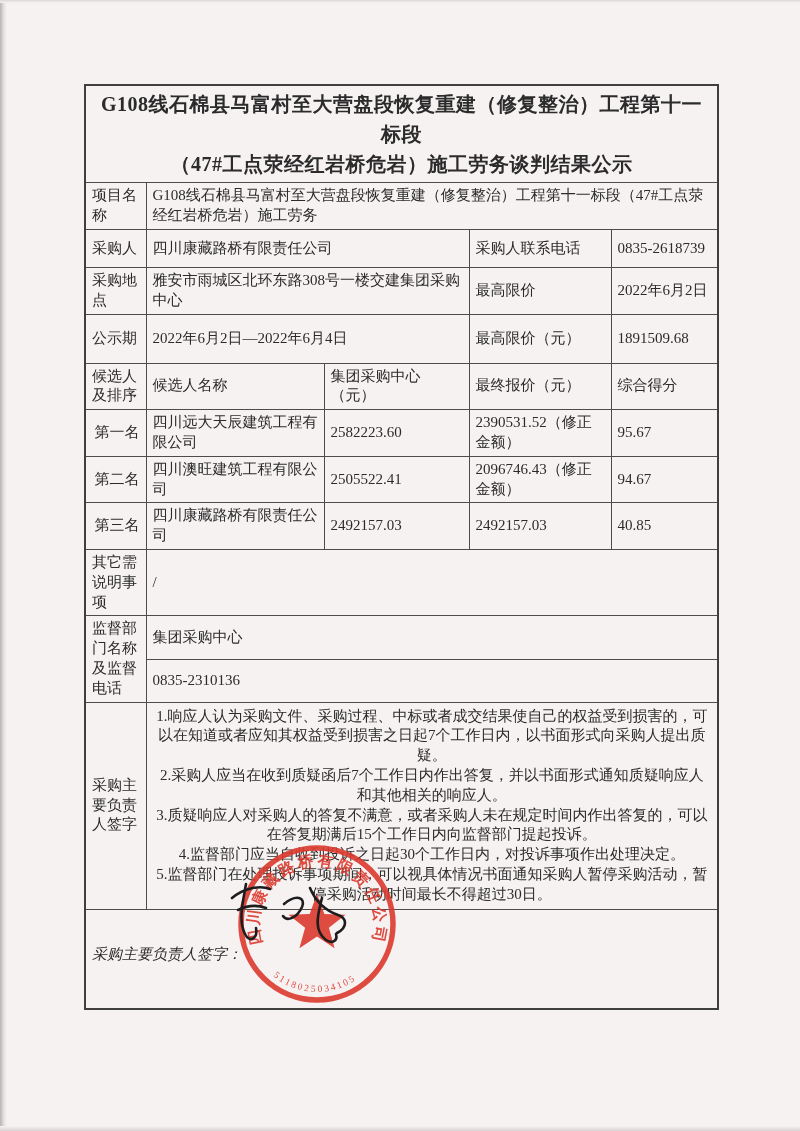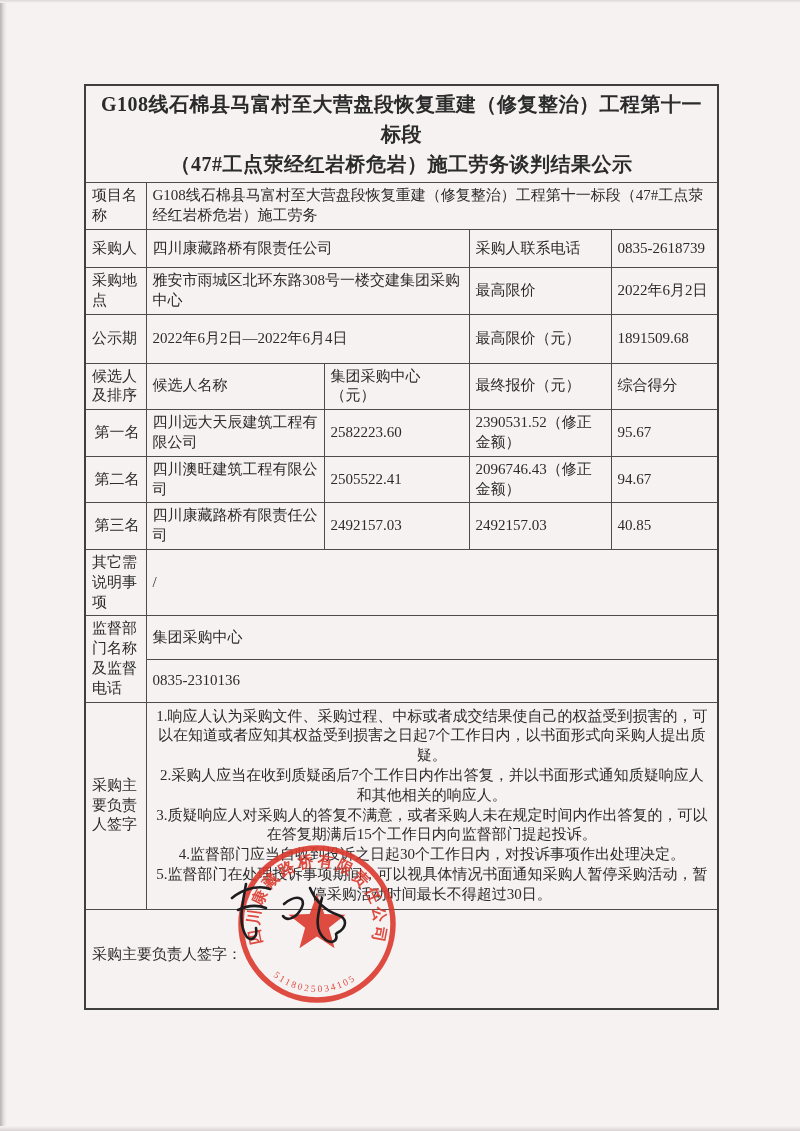--- a/index.html
+++ b/index.html
@@ -31,21 +31,21 @@
   }
   .title-cell{text-align:center;}
   .doc-title{font-weight:bold;font-size:20px;line-height:30px;letter-spacing:0.5px;}
   td.lab{padding:3px 4px;}
   td.c{text-align:left;}
   td.rank{text-align:right;}
   .obj-cell{font-size:14.6px;line-height:21px;padding:8px 9px;text-align:center;}
   .obj-cell p{margin:0;}
   .obj-label{line-height:1.45;}
   .sig-cell{padding:6px 6px 6px 8px;font-size:16px;}
-  .sig-label{position:relative;top:-4px;}
+  .sig-label{position:relative;top:-4px;font-style:italic;}
 
   .stamp-wrap{position:absolute;left:226px;top:833px;width:182px;height:182px;
     opacity:0.9;pointer-events:none;}
   .signature-wrap{position:absolute;left:218px;top:872px;width:160px;height:85px;
     pointer-events:none;}
   svg text{font-family:"Liberation Serif","DejaVu Serif",serif;}
 </style>
 </head>
 <body>
 

